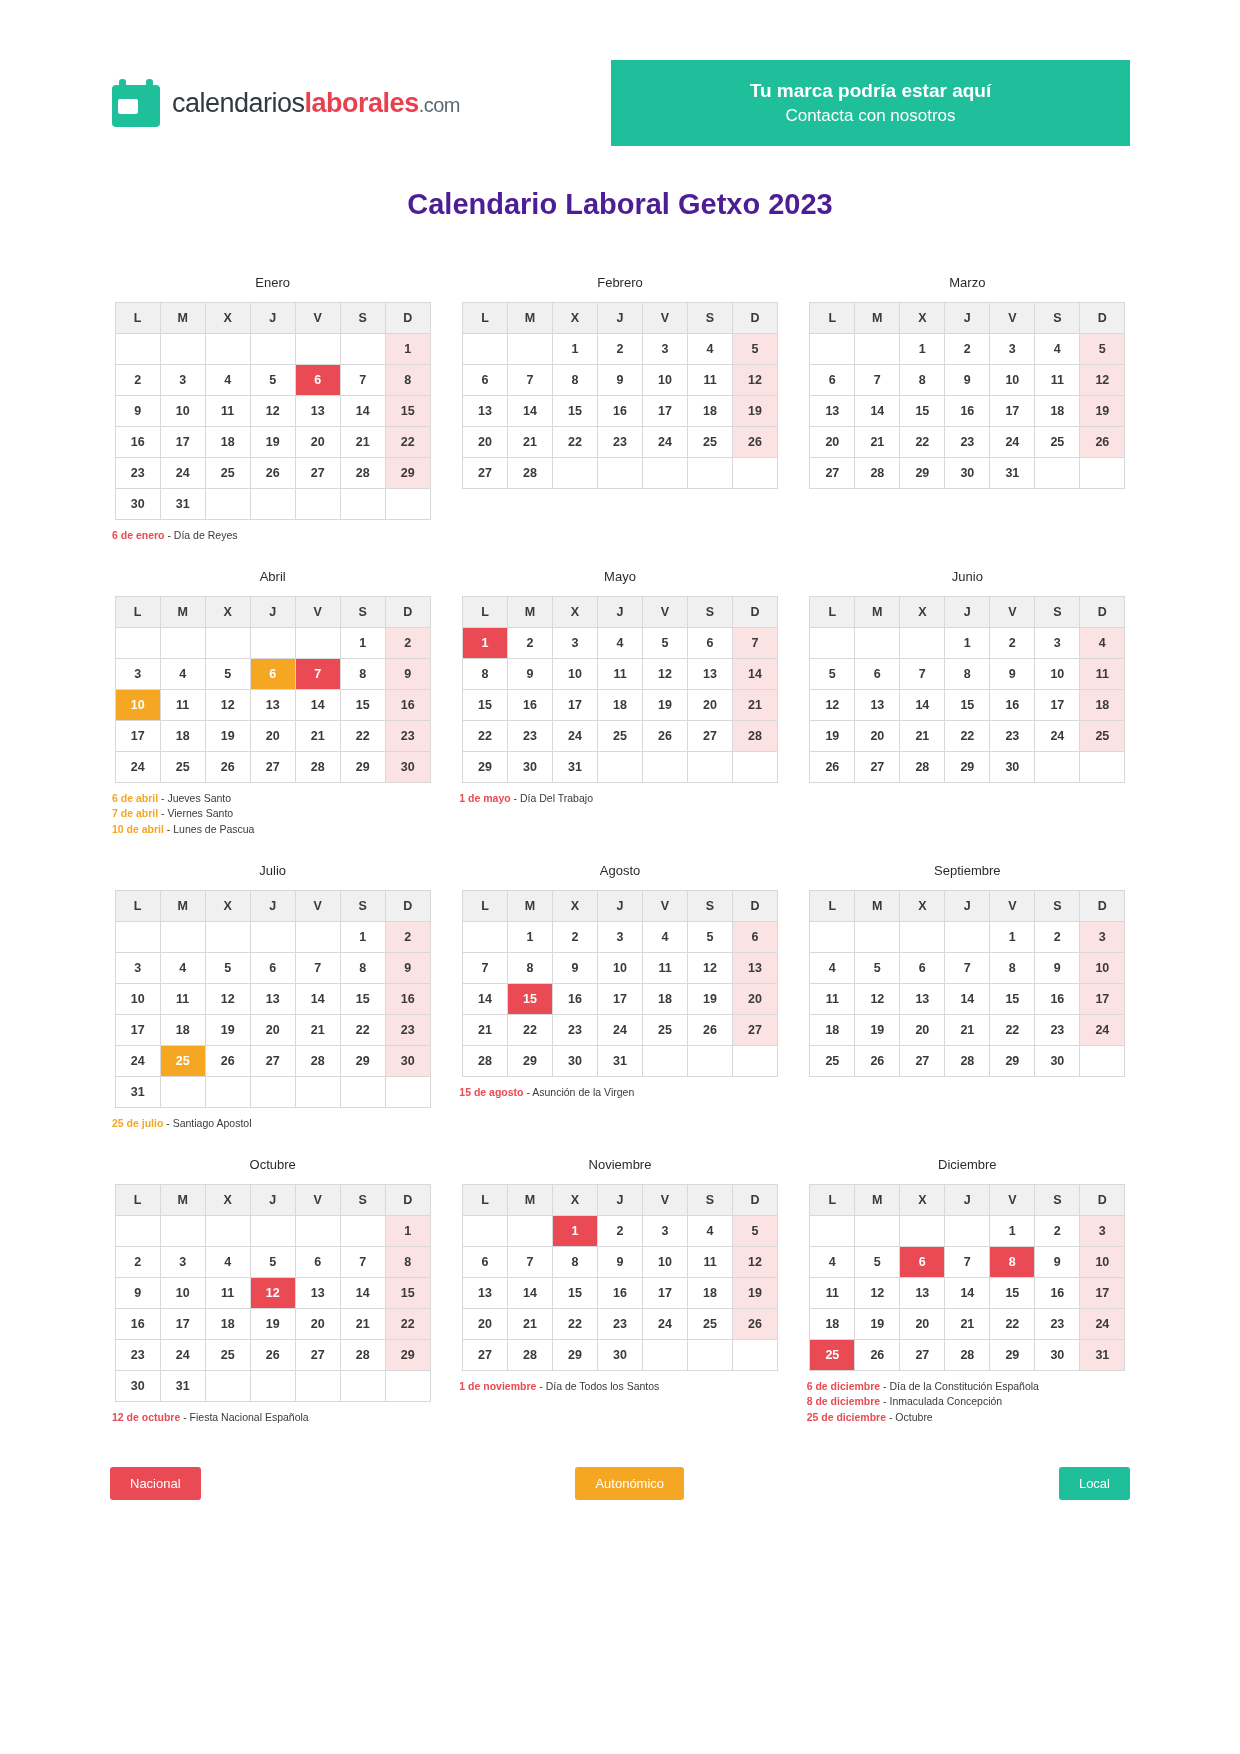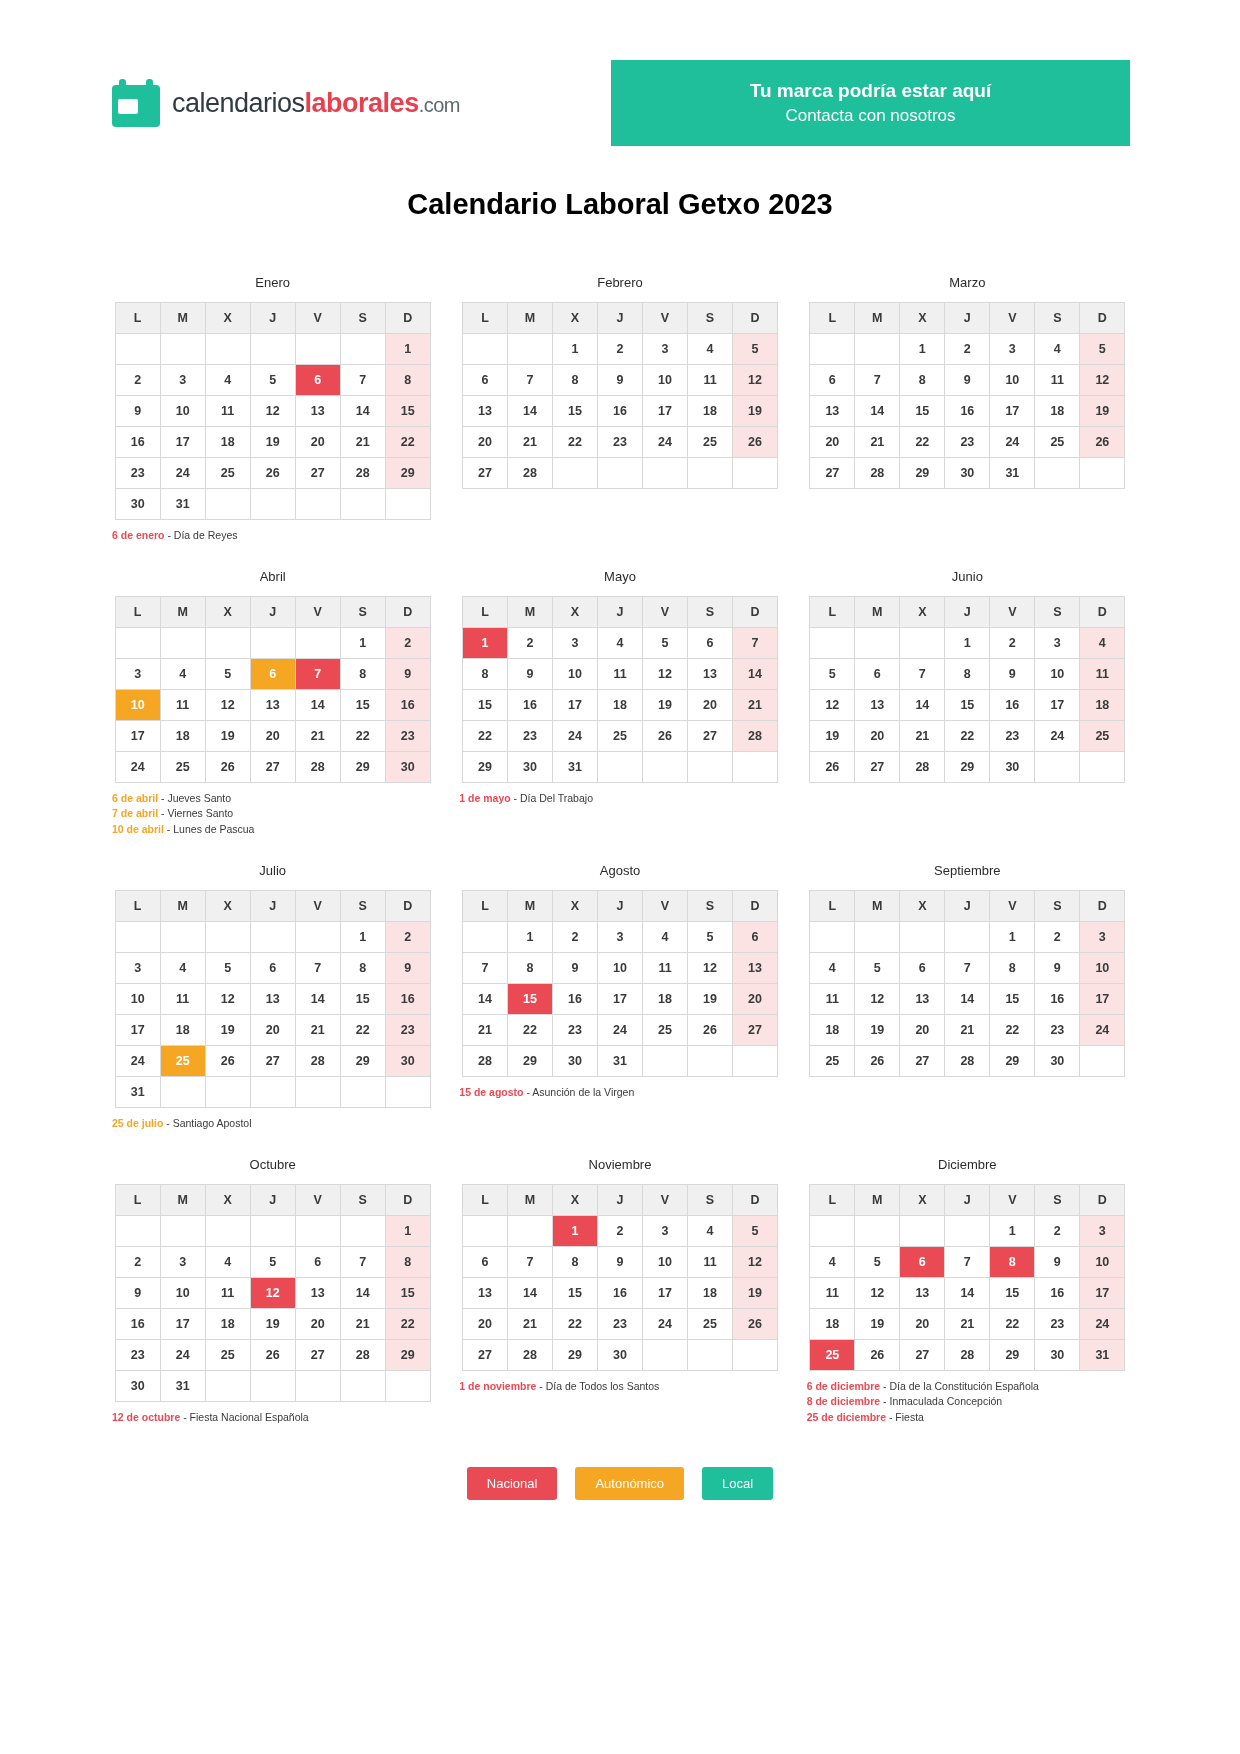--- a/index.html
+++ b/index.html
@@ -56,21 +56,21 @@
   }
   .banner-line1 { font-size: 19px; font-weight: 700; }
   .banner-line2 { font-size: 17px; font-weight: 400; }
 
   
   h1.title {
     text-align: center;
     font-size: 29px;
     font-weight: 700;
     margin: 42px 0 0 0;
-    color: #000000;
+    color: #4c1d95;
   }
 
   
   .months {
     margin-top: 34px;
     display: grid;
     grid-template-columns: repeat(3, 1fr);
     column-gap: 22px;
     row-gap: 0px;
   }
@@ -113,21 +113,21 @@
   .notes { margin: 8px 0 0 0; padding: 0 0 0 2px; }
   .note { font-size: 10.5px; line-height: 1.45; color: #3a3a3a; }
   .note .d { font-weight: 700; }
   .note.nacional .d { color: #ea4a54; }
   .note.autonomico .d { color: #f5a623; }
 
   
   .legend {
     margin-top: 36px;
     display: flex;
-    justify-content: center;
+    justify-content: space-between;
     gap: 18px;
   }
   .legend-item {
     color: #fff;
     font-size: 13px;
     padding: 9px 20px;
     border-radius: 3px;
     font-weight: 400;
   }
   .legend-item.nacional { background: #ea4a54; }
@@ -962,21 +962,21 @@
               <td>28</td>
               <td>29</td>
               <td>30</td>
               <td class="sun">31</td>
             </tr>
           </tbody>
         </table>
         <div class="notes">
           <div class="note nacional"><span class="d">6 de diciembre</span><span> - Día de la Constitución Española</span></div>
           <div class="note nacional"><span class="d">8 de diciembre</span><span> - Inmaculada Concepción</span></div>
-          <div class="note nacional"><span class="d">25 de diciembre</span><span> - Fiesta</span></div>
+          <div class="note nacional"><span class="d">25 de diciembre</span><span> - Octubre</span></div>
         </div>
       </div>
     </div>
 
   <div class="legend" id="legend">
       <div class="legend-item nacional">Nacional</div>
       <div class="legend-item autonomico">Autonómico</div>
       <div class="legend-item local">Local</div>
     </div>
 

